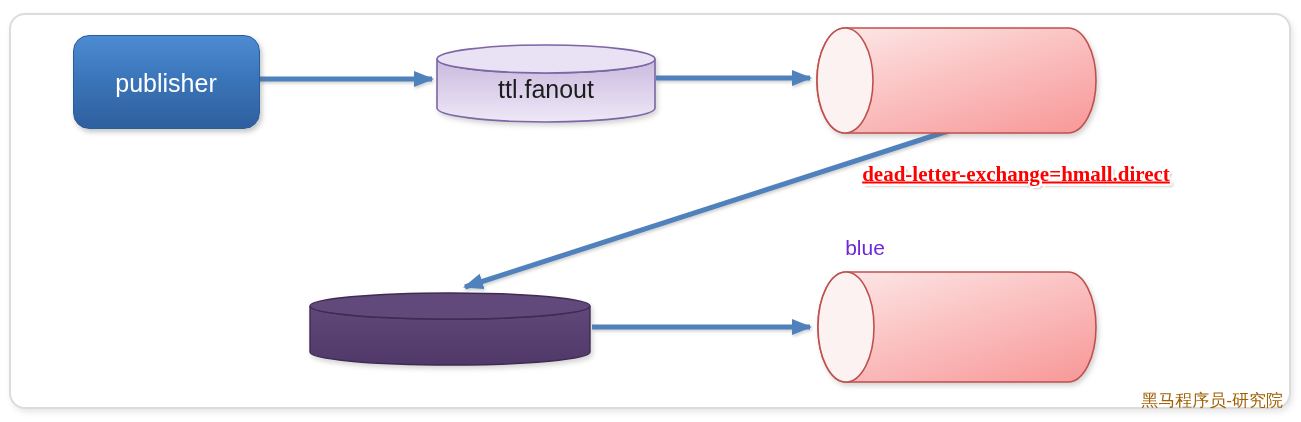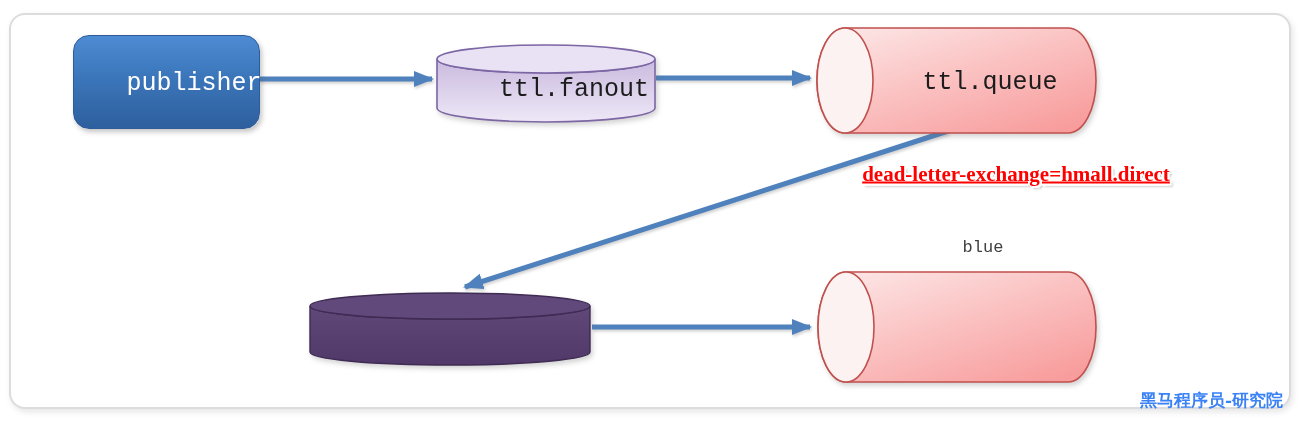--- a/index.html
+++ b/index.html
@@ -50,22 +50,21 @@
     border: 1px solid #2d5c9a;
     box-shadow: 2px 3px 5px rgba(90,90,90,0.35);
   }
   .label {
     position: absolute;
     transform: translate(-50%, -50%);
     white-space: nowrap;
     line-height: 1;
   }
   .mono {
-    font-family: Liberation Mono, monospace;
-    margin-left: 28px;
+    font-family: Liberation Sans, sans-serif;
   }
   .lbl-publisher {
     left: 166px; top: 83px;
     font-size: 25px;
     color: #ffffff;
   }
   .lbl-fanout {
     left: 546px; top: 89px;
     font-size: 25px;
     color: #1c1c1c;
@@ -94,33 +93,32 @@
     text-decoration: underline;
     text-decoration-thickness: 2px;
     text-shadow:
       -2px -2px 0 #ffffff, 2px -2px 0 #ffffff,
       -2px 2px 0 #ffffff, 2px 2px 0 #ffffff,
       0 -2px 0 #ffffff, 0 2px 0 #ffffff,
       -2px 0 0 #ffffff, 2px 0 0 #ffffff,
       3px 3px 2px rgba(130,130,130,0.55);
   }
   .lbl-blue {
-    left: 955px; top: 247px;
-    font-size: 17px;
-    color: #404040;
+    left: 865px; top: 247px;
+    font-size: 21px;
+    color: #6d28d9;
   }
   .watermark {
     position: absolute;
     right: 18px;
     top: 389px;
     font-family: "DejaVu Serif", "Liberation Serif", serif;
     font-size: 17px;
-    color: #3b82f6;
+    color: #a16207;
     white-space: nowrap;
-    font-weight: bold;
   }
 </style>
 </head>
 <body>
 
 <div class="canvas">
   <div class="card"></div>
 
   <svg class="layer" viewBox="0 0 1301 422">
     <defs>
@@ -173,19 +171,18 @@
     <g class="cyl">
       <path d="M846,272 L1068,272 A28,55 0 0 1 1068,382 L846,382 A28,55 0 0 1 846,272 Z" fill="url(#gradPink)" stroke="#c0504d" stroke-width="1.6"></path>
       <ellipse cx="846" cy="327" rx="28" ry="55" fill="#fdf2f2" stroke="#c0504d" stroke-width="1.6"></ellipse>
     </g>
   </svg>
 
   <div class="node-box"></div>
 
   <div class="label mono lbl-publisher">publisher</div>
   <div class="label mono lbl-fanout">ttl.fanout</div>
-  <div class="label mono lbl-ttlqueue">ttl.queue</div>
 
   <div class="label lbl-deadletter">dead-letter-exchange=hmall.direct</div>
   <div class="label mono lbl-blue">blue</div>
 
   <div class="watermark">黑马程序员-研究院</div>
 </div>
 
 </body></html>

